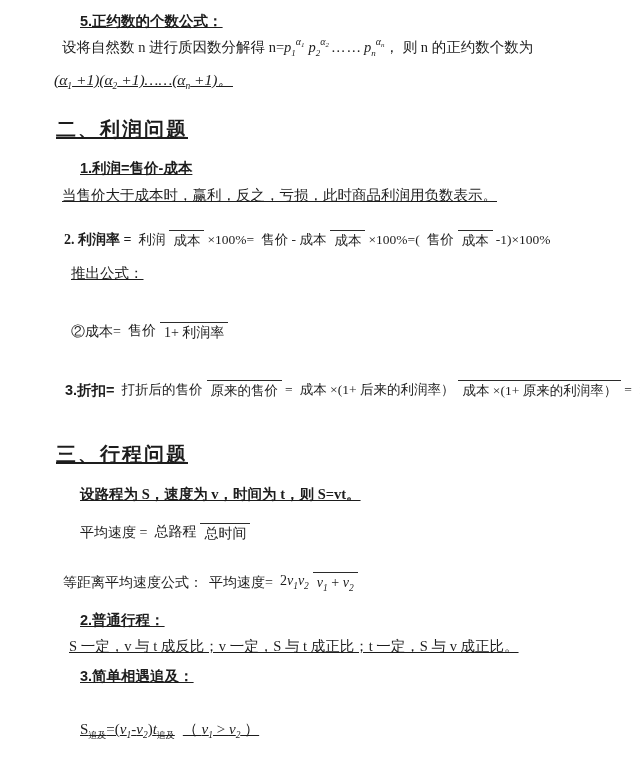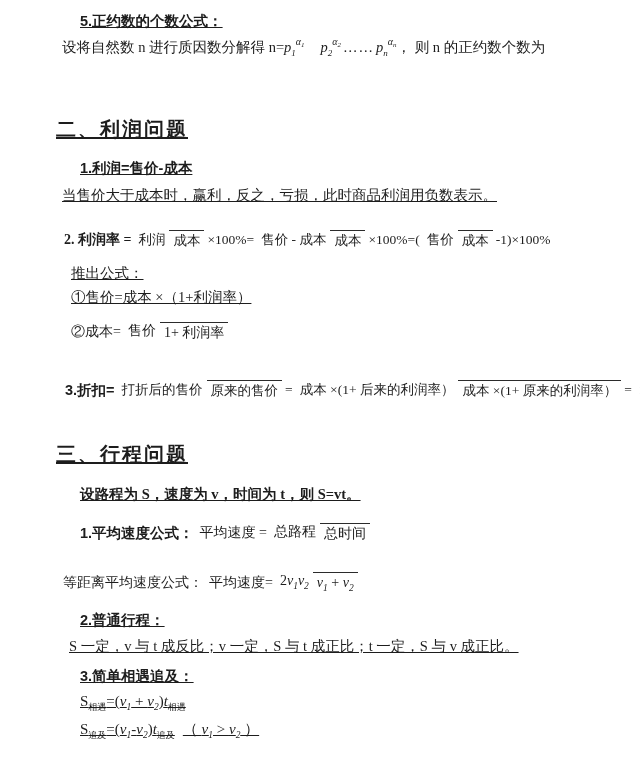--- a/index.html
+++ b/index.html
@@ -36,26 +36,29 @@
 </head>
 <body>
 
 <div class="page">
 
   <div class="line item-title" style="top:12px; left:80px;">5.正约数的个数公式：</div>
 
   <div class="fline" style="top:36px; left:62px; font-size:14.5px;">
     <span>设将自然数 n 进行质因数分解得 n=</span>
     <span class="pterm"><i>p</i><span class="bsub">1</span><span class="exp"><i>α</i><span class="expsub">1</span></span></span>
-    <span class="pterm" style="margin-left:16px;"><i>p</i><span class="bsub">2</span><span class="exp"><i>α</i><span class="expsub">2</span></span></span>
+    <span class="pterm" style="margin-left:4px;"><i>p</i><span class="bsub">2</span><span class="exp"><i>α</i><span class="expsub">2</span></span></span>
     <span class="dots" style="margin:0 2px;">……</span>
     <span class="pterm"><i>p</i><span class="bsub">n</span><span class="exp"><i>α</i><span class="expsub">n</span></span></span>
     <span>， 则 n 的正约数个数为</span>
   </div>
 
+  <div class="line" style="top:70px; left:54px; font-size:15.5px;">
+    <i>(α</i><span class="sb">1</span><i> +1)(α</i><span class="sb">2</span><i> +1)……(α</i><span class="sb">n</span><i> +1)。</i>
+  </div>
 
   <div class="line section-heading" style="top:116px; left:56px;">二、利润问题</div>
 
   <div class="line item-title" style="top:159px; left:80px;">1.利润=售价-成本</div>
   <div class="line" style="top:186px; left:62px;">当售价大于成本时，赢利，反之，亏损，此时商品利润用负数表示。</div>
 
   <div class="fline" style="top:220px; left:64px; height:40px;">
     <span style="font-size:14px;"><b style="font-weight:bold; font-style:normal;font-family:Liberation Serif, serif;">2. 利润率 =</b></span>
     <span class="frac">
         <span class="num">利润</span>
@@ -68,21 +71,20 @@
       </span>
     <span>×100%=(</span>
     <span class="frac">
         <span class="num">售价</span>
         <span class="den">成本</span>
       </span>
     <span>-1)×100%</span>
   </div>
 
   <div class="line" style="top:264px; left:71px;">推出公式：</div>
-  <div class="line" style="top:288px; left:71px;">①售价=成本 ×（1+利润率）</div>
 
   <div class="fline" style="top:312px; left:71px; height:40px; font-size:14px;justify-content:flex-end;">
     <span>②成本=</span>
     <span class="frac">
         <span class="num">售价</span>
         <span class="den">1+ 利润率</span>
       </span>
   </div>
 
   <div class="fline" style="top:367px; left:65px; height:46px; font-size:13.5px;justify-content:center;">
@@ -101,21 +103,20 @@
         <span class="num">1+ 后来的利润率</span>
         <span class="den">1+ 原来的利润率</span>
       </span>
   </div>
 
   <div class="line section-heading" style="top:441px; left:56px;">三、行程问题</div>
 
   <div class="line bold" style="top:485px; left:80px; font-weight:bold;">设路程为 S，速度为 v，时间为 t，则 S=vt。</div>
 
   <div class="fline" style="top:512px; left:80px; height:42px; font-size:14px;">
-    <span class="item-title" style="margin-right:6px;">1.平均速度公式：</span>
     <span>平均速度 =</span>
     <span class="frac">
         <span class="num">总路程</span>
         <span class="den">总时间</span>
       </span>
   </div>
 
   <div class="fline" style="top:561px; left:63px; height:44px; font-size:14px;">
     <span style="margin-right:6px;">等距离平均速度公式：</span>
     <span>平均速度=</span>
@@ -123,21 +124,18 @@
       <span class="num"><span>2</span><i>v</i><span class="sb">1</span><i>v</i><span class="sb">2</span></span>
       <span class="den"><i>v</i><span class="sb">1</span><span style="white-space:pre;"> + </span><i>v</i><span class="sb">2</span></span>
     </span>
   </div>
 
   <div class="line item-title" style="top:611px; left:80px;">2.普通行程：</div>
   <div class="line" style="top:637px; left:69px;">S 一定，v 与 t 成反比；v 一定，S 与 t 成正比；t 一定，S 与 v 成正比。</div>
 
   <div class="line item-title" style="top:667px; left:80px;">3.简单相遇追及：</div>
 
-  <div class="line" style="top:691px; left:80px; font-size:15px;">
-    <span>S</span><span class="cjksub">相遇</span><span>=(</span><i>v</i><span class="sb">1</span><span style="white-space:pre;"> + </span><i>v</i><span class="sb">2</span><span>)</span><i>t</i><span class="cjksub">相遇</span>
-  </div>
 
   <div class="line" style="top:719px; left:80px; font-size:15px;">
     <span>S</span><span class="cjksub">追及</span><span>=(</span><i>v</i><span class="sb">1</span><span>-</span><i>v</i><span class="sb">2</span><span>)</span><i>t</i><span class="cjksub">追及</span><span style="margin-left:8px;">（ </span><i>v</i><span class="sb">1</span><span style="white-space:pre;"> &gt; </span><i>v</i><span class="sb">2</span><span style="white-space:pre;"> ）</span>
   </div>
 
 </div>
 
 </body></html>

